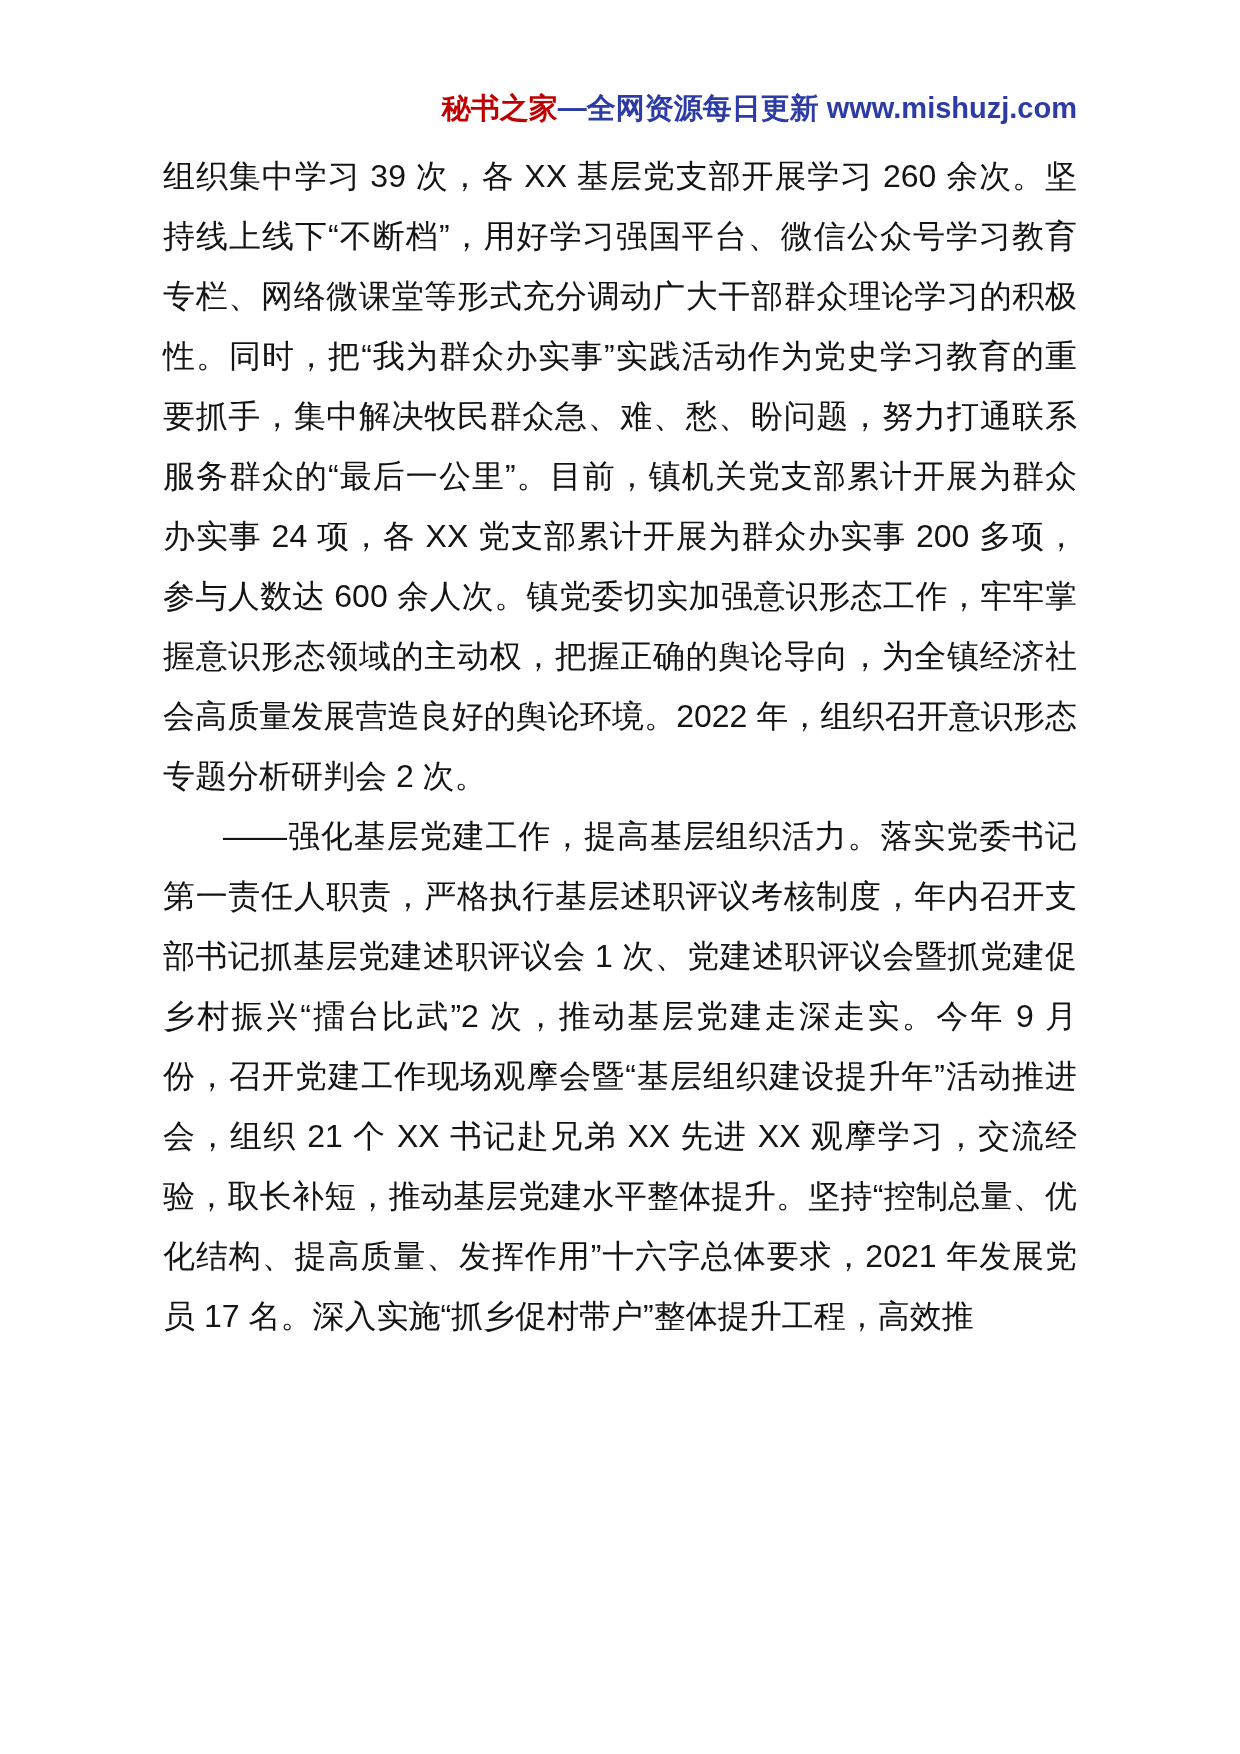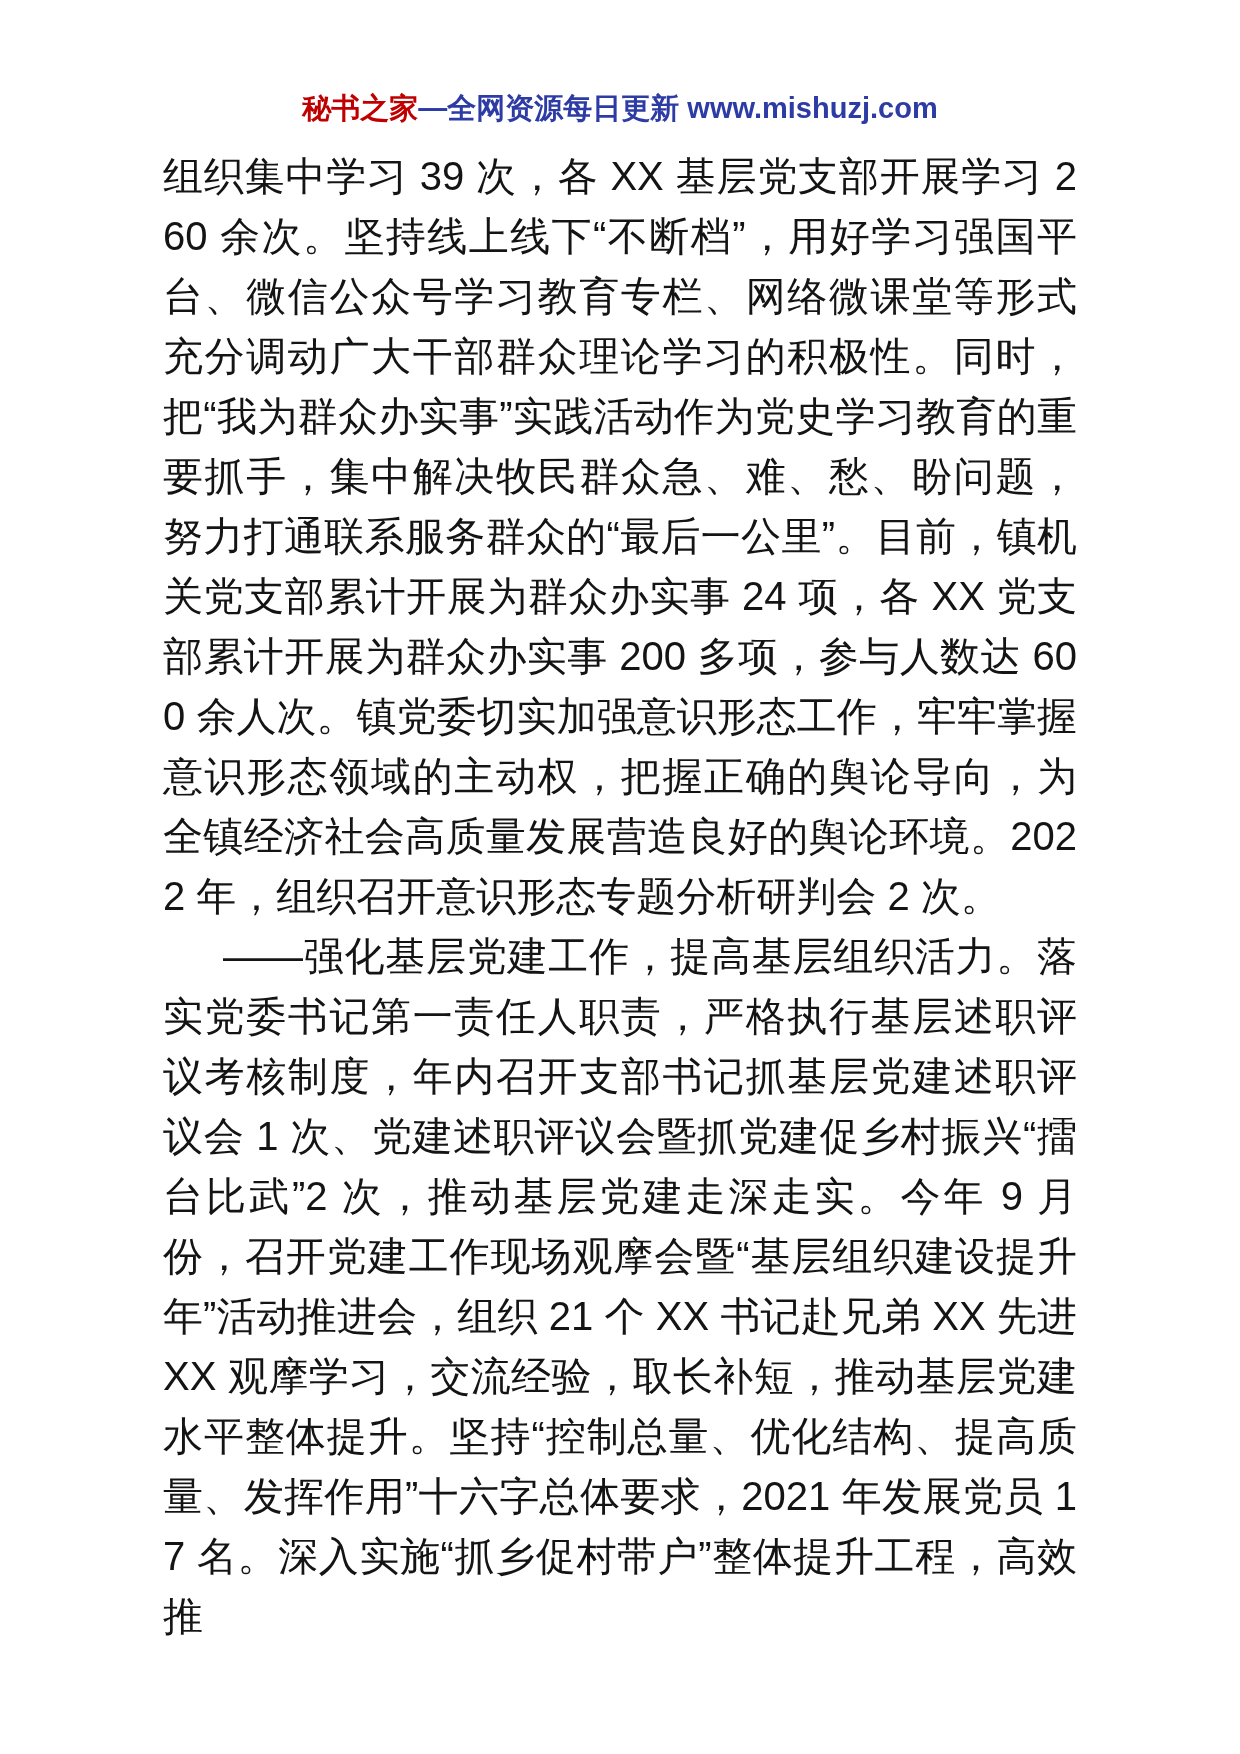--- a/index.html
+++ b/index.html
@@ -13,32 +13,32 @@
     margin: 0 auto;
     background: #ffffff;
     box-sizing: border-box;
     padding: 88px 163px 0 163px;
     font-family: "Liberation Sans", "DejaVu Sans", sans-serif;
     color: #141414;
     overflow: hidden;
   }
 
   .page-header {
-    text-align: center;
+    text-align: right;
     font-size: 29px;
     line-height: 40px;
     font-weight: 700;
     margin-bottom: 18px;
     white-space: nowrap;
   }
   .brand   { color: #c00000; }
   .tagline { color: #2d3ba5; }
 
   .doc-body {
-    font-size: 40px;
+    font-size: 32px;
     line-height: 60px;
     text-align: justify;
     text-justify: inter-character;
   }
   .doc-body p {
     margin: 0;
     word-break: break-all;
   }
   .doc-body p.indent {
     text-indent: 60px;

